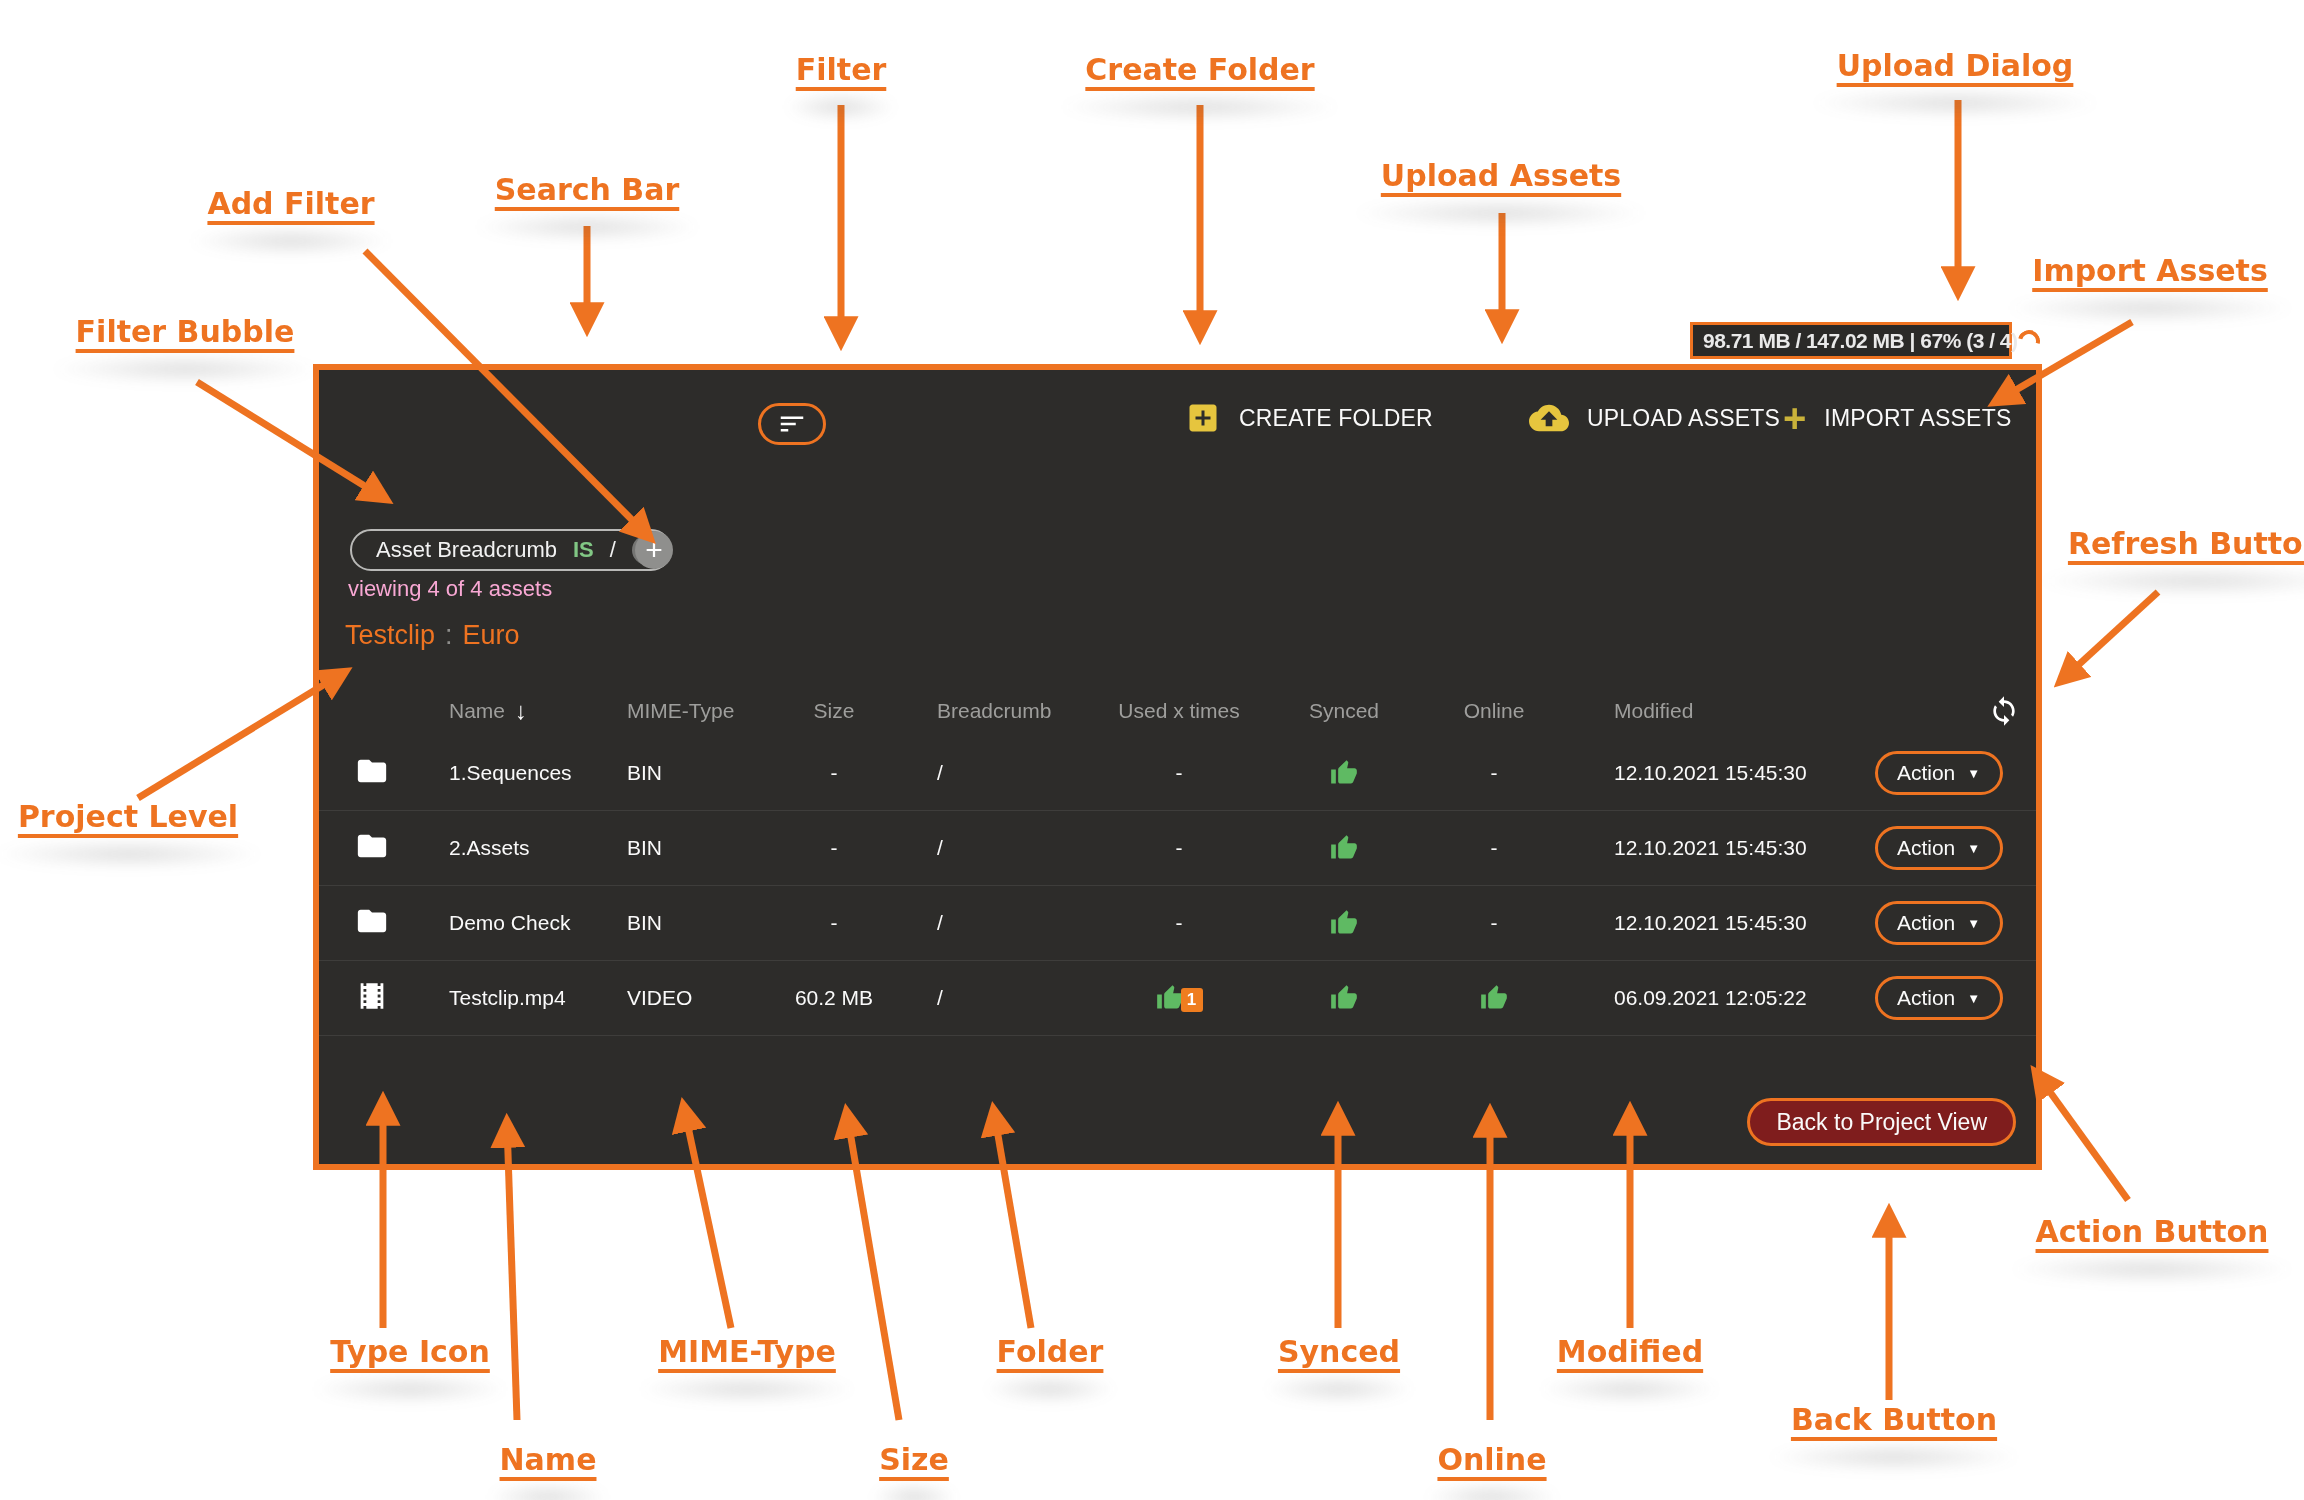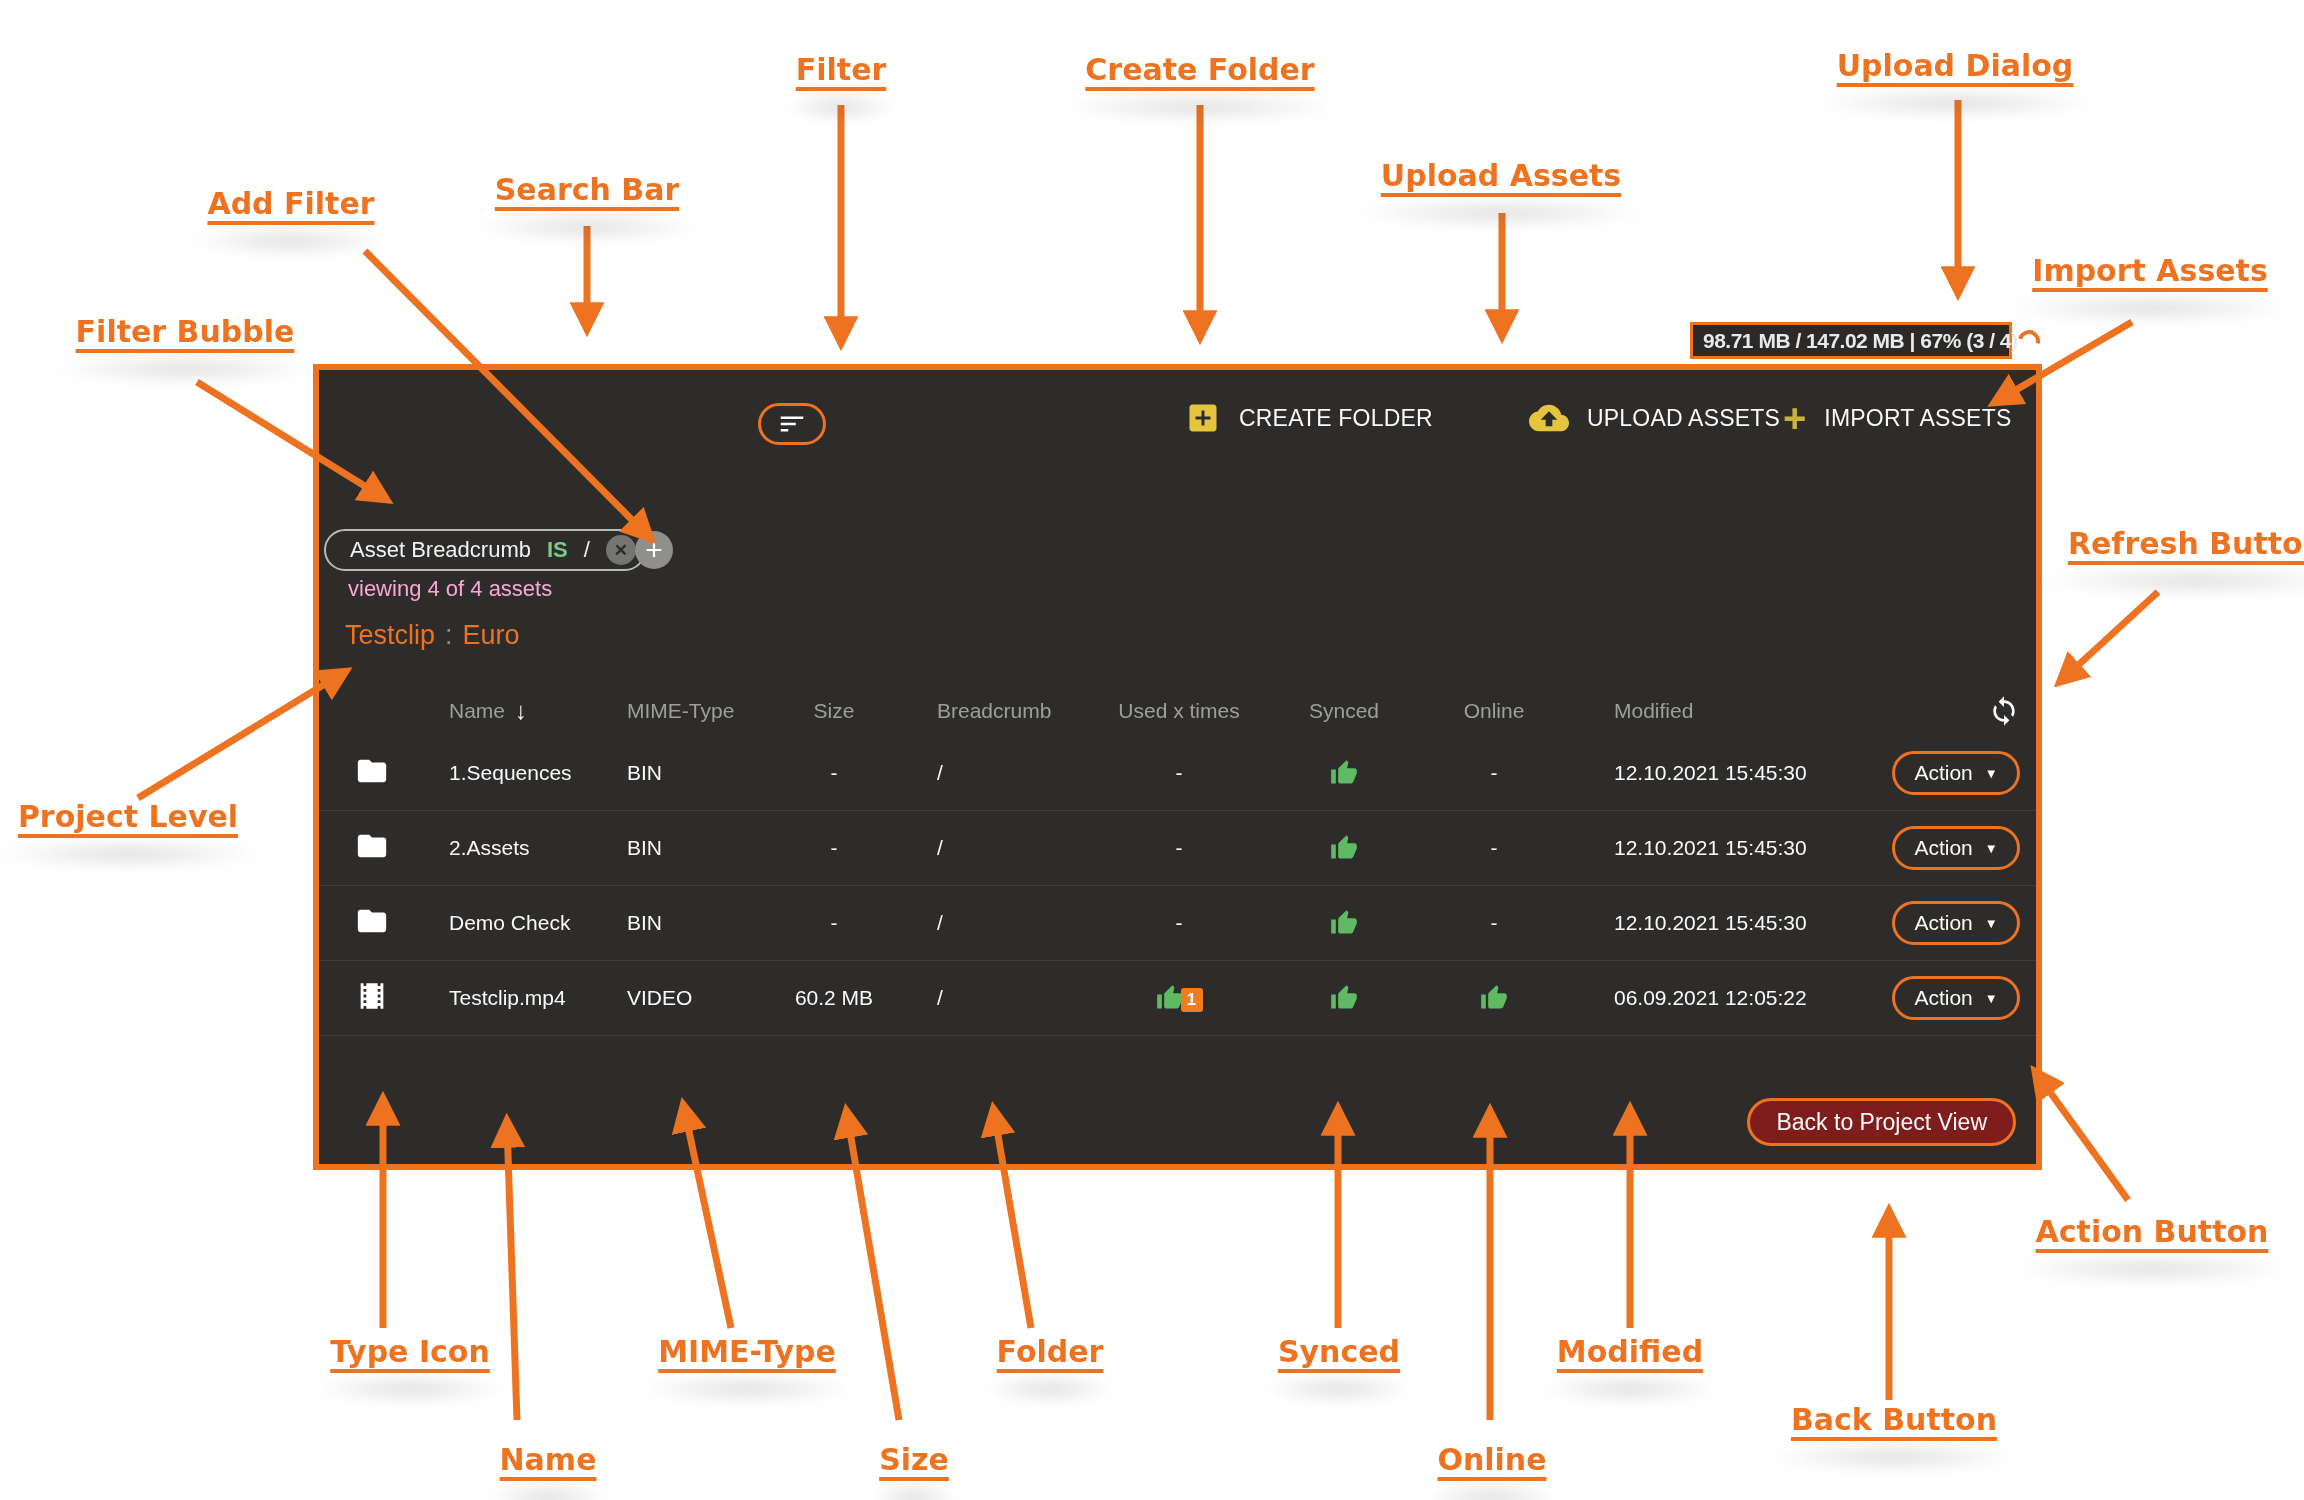--- a/index.html
+++ b/index.html
@@ -60,21 +60,21 @@
   }
 
   .tb-btn {
     position:absolute; top:26px; height:44px; display:flex; align-items:center; gap:18px;
     background:transparent; border:none; cursor:pointer;
   }
   .tb-btn .lbl { color:#fafafa; font-size:23px; letter-spacing:0.2px; white-space:nowrap; }
   .plus-glyph { color:#c9b23a; font-size:40px; font-weight:bold; line-height:1; }
 
   .bubble {
-    position:absolute; left:5px; top:159px; height:42px;
+    position:absolute; left:31px; top:159px; height:42px;
     border:2px solid #b9b9b7; border-radius:22px;
     display:inline-flex; align-items:center; gap:16px; padding:0 8px 0 24px;
   }
   .bubble .field { color:#f2f2f2; font-size:22px; }
   .bubble .op { color:#81c784; font-size:22px; font-weight:bold; }
   .bubble .val { color:#f2f2f2; font-size:22px; }
   .bubble .close {
     width:30px; height:30px; border-radius:50%; background:#757573;
     color:#2d2c2a; font-size:17px; font-weight:bold;
     display:flex; align-items:center; justify-content:center; cursor:pointer;
@@ -98,21 +98,21 @@
     grid-template-columns:130px 178px 152px 110px 200px 180px 150px 150px 300px 1fr;
     align-items:center;
   }
   .t-head { height:50px; color:#9e9e9c; font-size:21px; }
   .t-row  { height:75px; color:#fafafa; font-size:21px; border-bottom:1px solid #3e3d3b; }
   .c-icon { padding-left:36px; }
   .c-name { display:flex; align-items:center; gap:10px; }
   .c-size, .c-used, .c-sync, .c-online { text-align:center; }
   .c-crumb { padding-left:48px; }
   .c-mod { padding-left:45px; white-space:nowrap; }
-  .c-act { display:flex; justify-content:flex-end; padding-right:16px; }
+  .c-act { display:flex; justify-content:center; padding-right:28px; }
   .sort-arrow { color:#ffffff; font-size:24px; }
   .cell-center-flex { display:flex; justify-content:center; align-items:center; }
   .used-wrap { display:inline-flex; align-items:flex-end; }
   .used-badge {
     width:22px; height:24px; margin-left:-3px; background:#ef7d1f; color:#ffffff;
     font-size:17px; font-weight:bold; border-radius:3px;
     display:flex; align-items:center; justify-content:center;
   }
   .action-btn {
     height:44px; min-width:128px; border:3px solid #ee7321; border-radius:22px;

